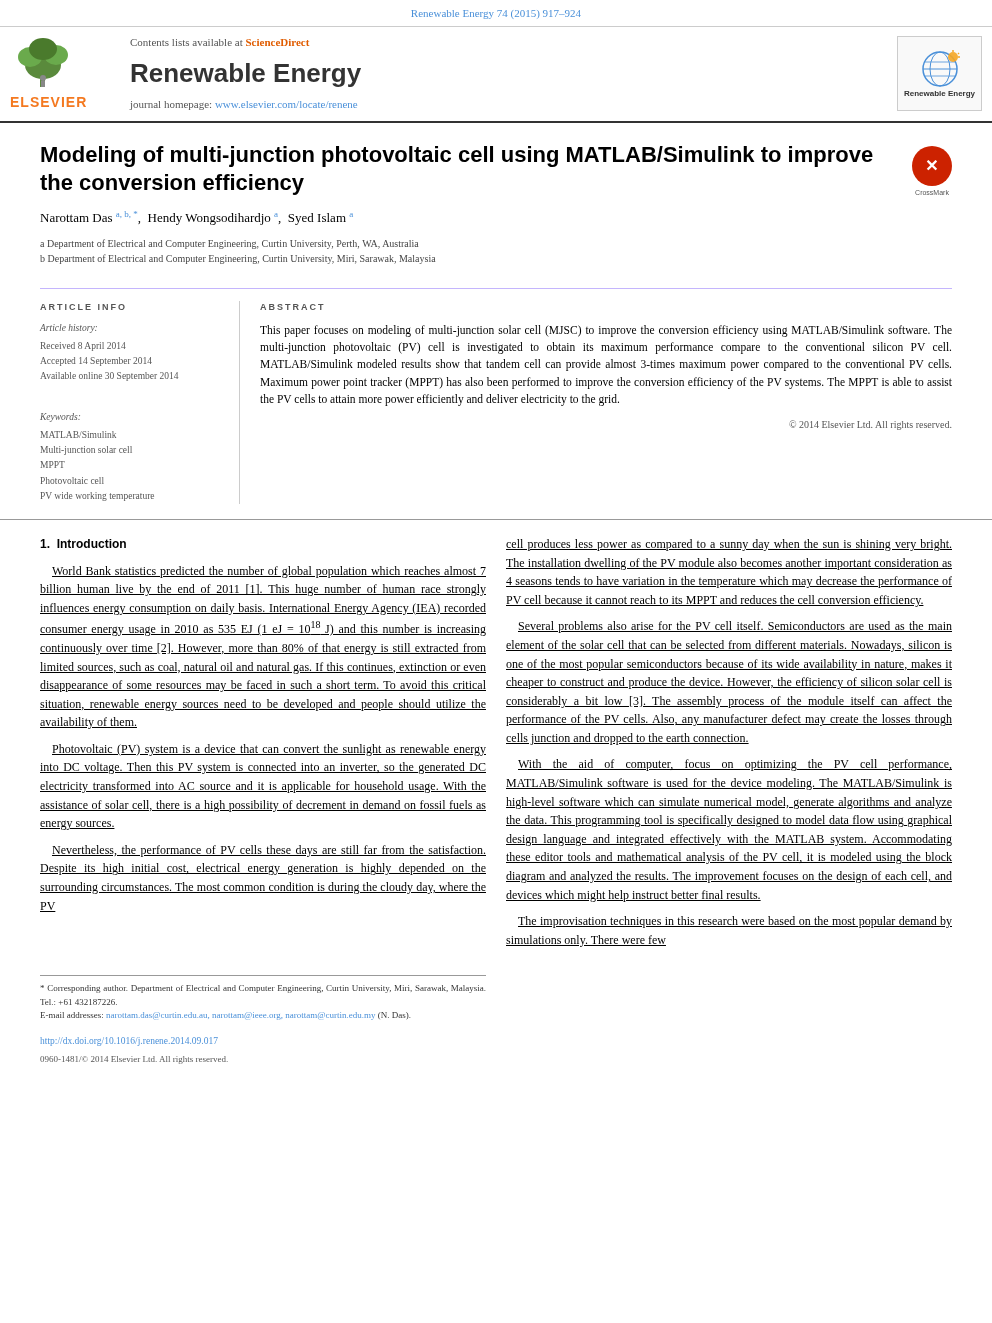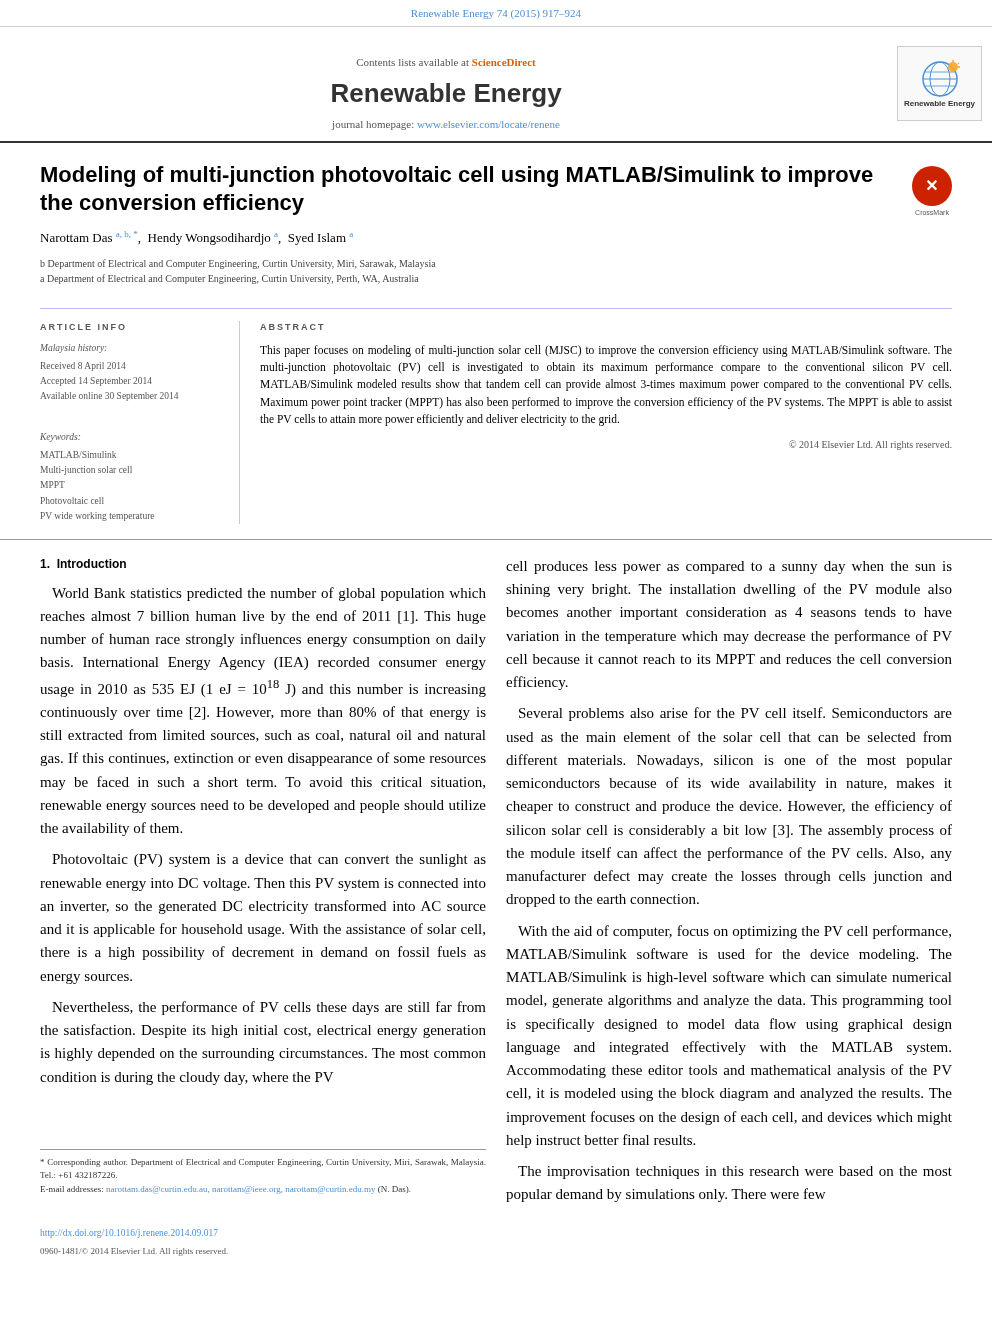--- a/index.html
+++ b/index.html
@@ -50,22 +50,20 @@
       font-size: 14px;
       font-weight: bold;
       color: #f47920;
       letter-spacing: 1px;
       margin-top: 2px;
       font-family: Arial, sans-serif;
     }
 
     .journal-header-center {
       flex: 1;
-      text-align: center;
-      margin-top: 20px;
     }
 
     .contents-line {
       font-size: 11px;
       color: #555;
       margin-bottom: 4px;
     }
 
     .science-direct-link {
       color: #e05c00;
@@ -233,23 +231,24 @@
     .section-heading {
       font-size: 12px;
       font-weight: bold;
       font-family: Arial, sans-serif;
       margin-bottom: 8px;
       color: #000;
     }
 
     .body-para {
       margin-bottom: 8px;
-      font-size: 15px;
+      font-size: 12px;
       line-height: 1.55;
       text-align: justify;
+      text-decoration: underline;
     }
 
     .body-para:first-child {
       text-indent: 0;
     }
 
     .indent-para {
       text-indent: 12px;
     }
 
@@ -265,20 +264,37 @@
     }
   </style>
 </head>
 <body>
 
 <div class="top-bar">
   <span>Renewable Energy 74 (2015) 917–924</span>
 </div>
 
 <div class="journal-header">
+  <div class="journal-header-left">
+    <div class="elsevier-logo">
+
+      <svg class="elsevier-tree" viewBox="0 0 70 55">
+        <rect x="30" y="40" width="5" height="12" fill="#5a8a3c"></rect>
+
+        <ellipse cx="33" cy="30" rx="18" ry="14" fill="#5a8a3c"></ellipse>
+        <ellipse cx="20" cy="22" rx="12" ry="10" fill="#6aaa4c"></ellipse>
+        <ellipse cx="46" cy="20" rx="12" ry="10" fill="#6aaa4c"></ellipse>
+        <ellipse cx="33" cy="14" rx="14" ry="11" fill="#4a7a2c"></ellipse>
+
+        <circle cx="33" cy="43" r="3" fill="#888"></circle>
+        <rect x="31" y="46" width="4" height="6" fill="#888"></rect>
+      </svg>
+      <div class="elsevier-text">ELSEVIER</div>
+    </div>
+  </div>
 
   <div class="journal-header-center">
     <div class="contents-line">
       <span>Contents lists available at</span>
       <span class="science-direct-link" style="cursor:pointer;">ScienceDirect</span>
     </div>
     <div class="journal-title-large">Renewable Energy</div>
     <div class="journal-homepage">
       <span>journal homepage:</span>
       <a href="#">www.elsevier.com/locate/renene</a>
@@ -313,32 +329,32 @@
 
   <h1 class="paper-title">Modeling of multi-junction photovoltaic cell using MATLAB/Simulink to improve the conversion efficiency</h1>
 
   <div class="authors">
     <span>Narottam Das <sup class="author-sup">a, b, *</sup>,&nbsp;</span>
     <span>Hendy Wongsodihardjo <sup class="author-sup">a</sup>,&nbsp;</span>
     <span>Syed Islam <sup class="author-sup">a</sup></span>
   </div>
 
   <div class="affiliations">
+    <div>a Department of Electrical and Computer Engineering, Curtin University, Perth, WA, Australia</div>
     <div>b Department of Electrical and Computer Engineering, Curtin University, Miri, Sarawak, Malaysia</div>
-    <div>a Department of Electrical and Computer Engineering, Curtin University, Perth, WA, Australia</div>
   </div>
 </div>
 
 <div style="margin: 0 40px; border-top: 1px solid #c4b5fd;">
   <div style="display:flex; gap:20px; padding-top:12px;">
 
     <div class="article-info">
       <div class="section-label">ARTICLE INFO</div>
 
-      <div style="font-size:9.5px; font-style:italic; color:#555; margin-bottom:3px;">Malaysia history:</div>
+      <div style="font-size:9.5px; font-style:italic; color:#555; margin-bottom:3px;">Article history:</div>
       <div class="history-item">Received 8 April 2014</div>
       <div class="history-item">Accepted 14 September 2014</div>
       <div class="history-item">Available online 30 September 2014</div>
 
       <div class="keywords-section">
         <div class="keyword-label">Keywords:</div>
         <div class="keyword-item">MATLAB/Simulink</div>
         <div class="keyword-item">Multi-junction solar cell</div>
         <div class="keyword-item">MPPT</div>
         <div class="keyword-item">Photovoltaic cell</div>

